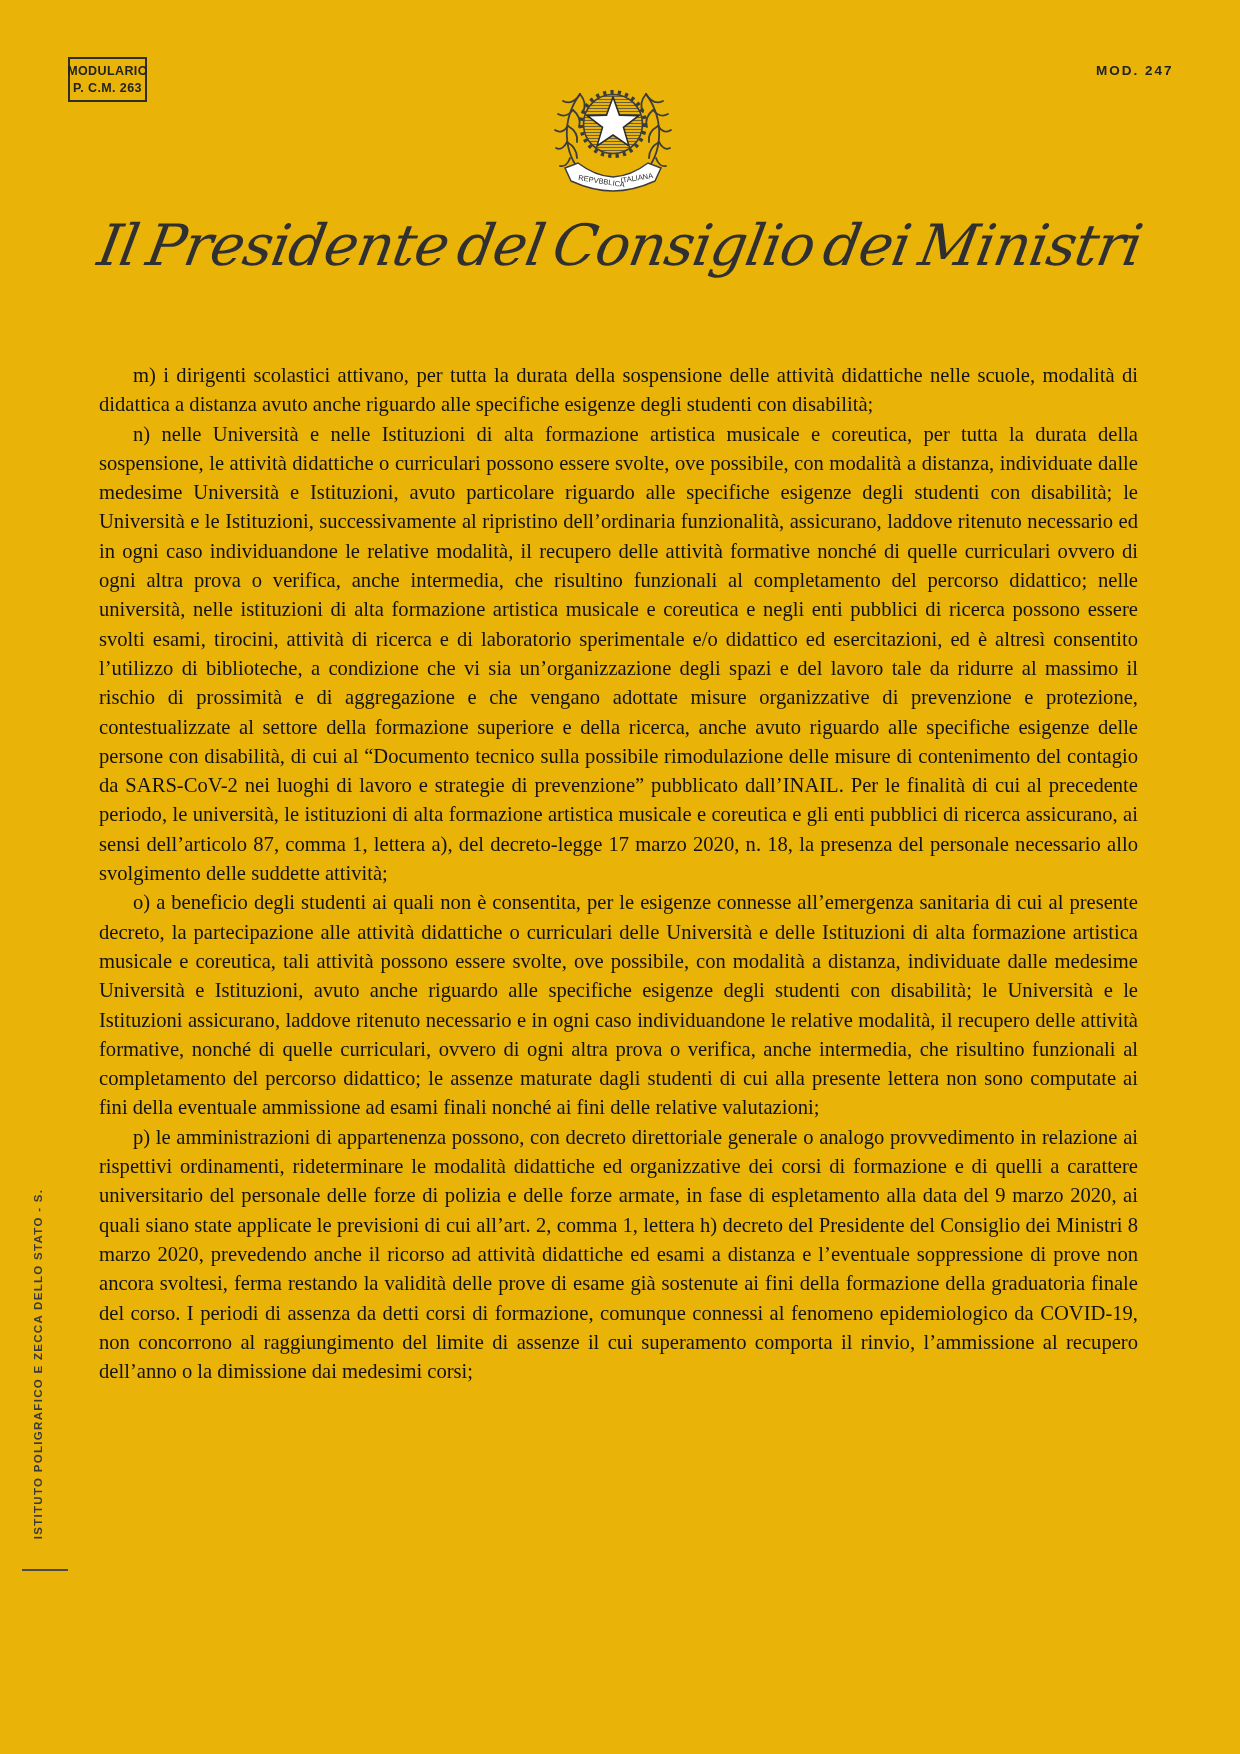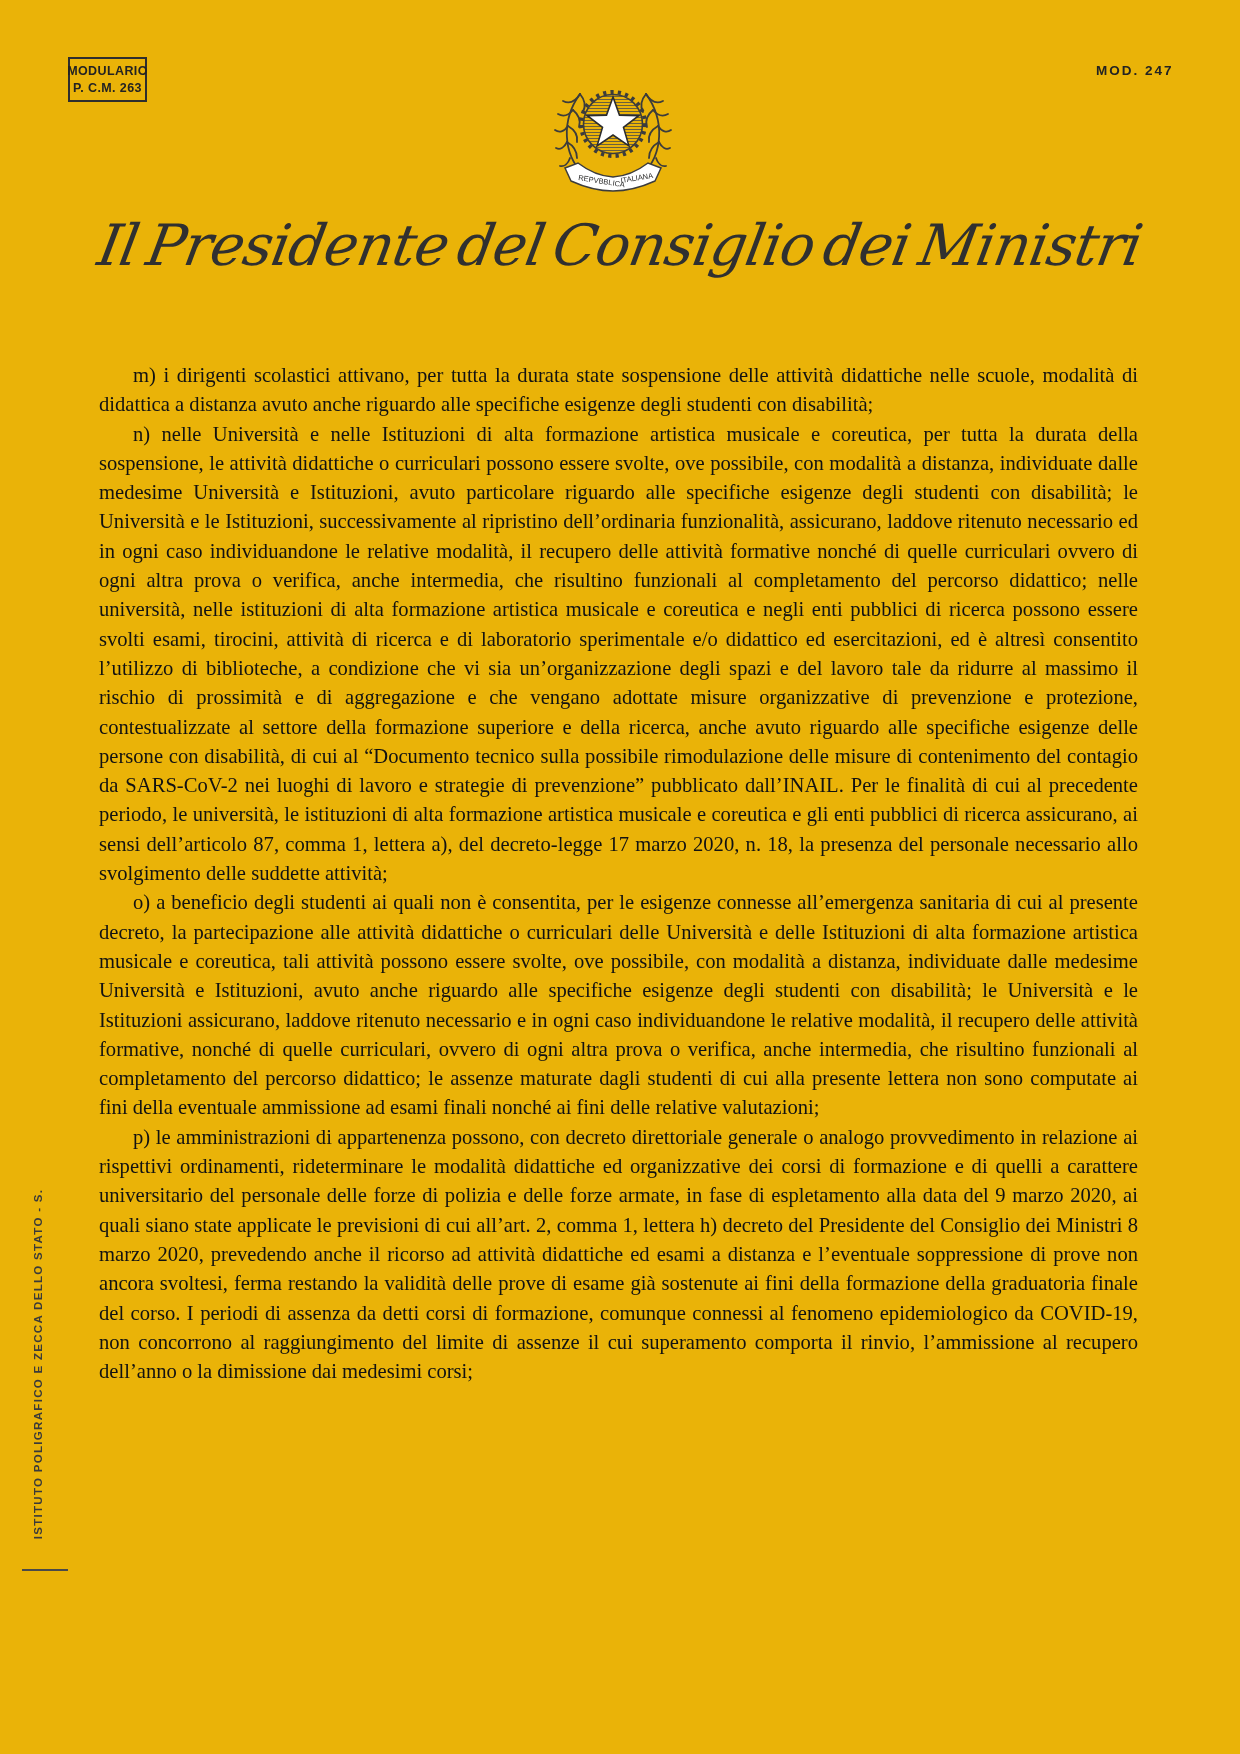--- a/index.html
+++ b/index.html
@@ -116,21 +116,21 @@
     <polygon points="60,23 66.5,41.1 85.7,41.7 70.5,53.4 75.9,71.8 60,61 44.1,71.8 49.5,53.4 34.3,41.7 53.5,41.1" fill="#ffffff" stroke="#2c2c2c" stroke-width="1.6"></polygon>
 
     <path d="M12,94 L25,89 Q42,102 60,103 Q78,102 95,89 L108,94 L102,107 Q80,117 60,117 Q40,117 18,107 Z" fill="#ffffff" stroke="#3c3c3c" stroke-width="1.5"></path>
     <text x="25" y="106" font-size="7.5" font-family="Liberation Sans, sans-serif" fill="#2c2c2c" transform="rotate(9 25 106)">REPVBBLICA</text>
     <text x="68" y="109" font-size="7.5" font-family="Liberation Sans, sans-serif" fill="#2c2c2c" transform="rotate(-9 68 109)">ITALIANA</text>
   </svg>
 
   <div class="script-title">Il Presidente del Consiglio dei Ministri</div>
 
   <div class="body-text">
-    <p>m) i dirigenti scolastici attivano, per tutta la durata state sospensione delle attività didattiche nelle scuole, modalità di didattica a distanza avuto anche riguardo alle specifiche esigenze degli studenti con disabilità;</p>
+    <p>m) i dirigenti scolastici attivano, per tutta la durata della sospensione delle attività didattiche nelle scuole, modalità di didattica a distanza avuto anche riguardo alle specifiche esigenze degli studenti con disabilità;</p>
     <p>n) nelle Università e nelle Istituzioni di alta formazione artistica musicale e coreutica, per tutta la durata della sospensione, le attività didattiche o curriculari possono essere svolte, ove possibile, con modalità a distanza, individuate dalle medesime Università e Istituzioni, avuto particolare riguardo alle specifiche esigenze degli studenti con disabilità; le Università e le Istituzioni, successivamente al ripristino dell’ordinaria funzionalità, assicurano, laddove ritenuto necessario ed in ogni caso individuandone le relative modalità, il recupero delle attività formative nonché di quelle curriculari ovvero di ogni altra prova o verifica, anche intermedia, che risultino funzionali al completamento del percorso didattico; nelle università, nelle istituzioni di alta formazione artistica musicale e coreutica e negli enti pubblici di ricerca possono essere svolti esami, tirocini, attività di ricerca e di laboratorio sperimentale e/o didattico ed esercitazioni, ed è altresì consentito l’utilizzo di biblioteche, a condizione che vi sia un’organizzazione degli spazi e del lavoro tale da ridurre al massimo il rischio di prossimità e di aggregazione e che vengano adottate misure organizzative di prevenzione e protezione, contestualizzate al settore della formazione superiore e della ricerca, anche avuto riguardo alle specifiche esigenze delle persone con disabilità, di cui al “Documento tecnico sulla possibile rimodulazione delle misure di contenimento del contagio da SARS-CoV-2 nei luoghi di lavoro e strategie di prevenzione” pubblicato dall’INAIL. Per le finalità di cui al precedente periodo, le università, le istituzioni di alta formazione artistica musicale e coreutica e gli enti pubblici di ricerca assicurano, ai sensi dell’articolo 87, comma 1, lettera a), del decreto-legge 17 marzo 2020, n. 18, la presenza del personale necessario allo svolgimento delle suddette attività;</p>
     <p>o) a beneficio degli studenti ai quali non è consentita, per le esigenze connesse all’emergenza sanitaria di cui al presente decreto, la partecipazione alle attività didattiche o curriculari delle Università e delle Istituzioni di alta formazione artistica musicale e coreutica, tali attività possono essere svolte, ove possibile, con modalità a distanza, individuate dalle medesime Università e Istituzioni, avuto anche riguardo alle specifiche esigenze degli studenti con disabilità; le Università e le Istituzioni assicurano, laddove ritenuto necessario e in ogni caso individuandone le relative modalità, il recupero delle attività formative, nonché di quelle curriculari, ovvero di ogni altra prova o verifica, anche intermedia, che risultino funzionali al completamento del percorso didattico; le assenze maturate dagli studenti di cui alla presente lettera non sono computate ai fini della eventuale ammissione ad esami finali nonché ai fini delle relative valutazioni;</p>
     <p>p) le amministrazioni di appartenenza possono, con decreto direttoriale generale o analogo provvedimento in relazione ai rispettivi ordinamenti, rideterminare le modalità didattiche ed organizzative dei corsi di formazione e di quelli a carattere universitario del personale delle forze di polizia e delle forze armate, in fase di espletamento alla data del 9 marzo 2020, ai quali siano state applicate le previsioni di cui all’art. 2, comma 1, lettera h) decreto del Presidente del Consiglio dei Ministri 8 marzo 2020, prevedendo anche il ricorso ad attività didattiche ed esami a distanza e l’eventuale soppressione di prove non ancora svoltesi, ferma restando la validità delle prove di esame già sostenute ai fini della formazione della graduatoria finale del corso. I periodi di assenza da detti corsi di formazione, comunque connessi al fenomeno epidemiologico da COVID-19, non concorrono al raggiungimento del limite di assenze il cui superamento comporta il rinvio, l’ammissione al recupero dell’anno o la dimissione dai medesimi corsi;</p>
   </div>
 
   <div class="imprint">ISTITUTO POLIGRAFICO E ZECCA DELLO STATO - S.</div>
 
   <div class="left-rule"></div>
 
 </div>

